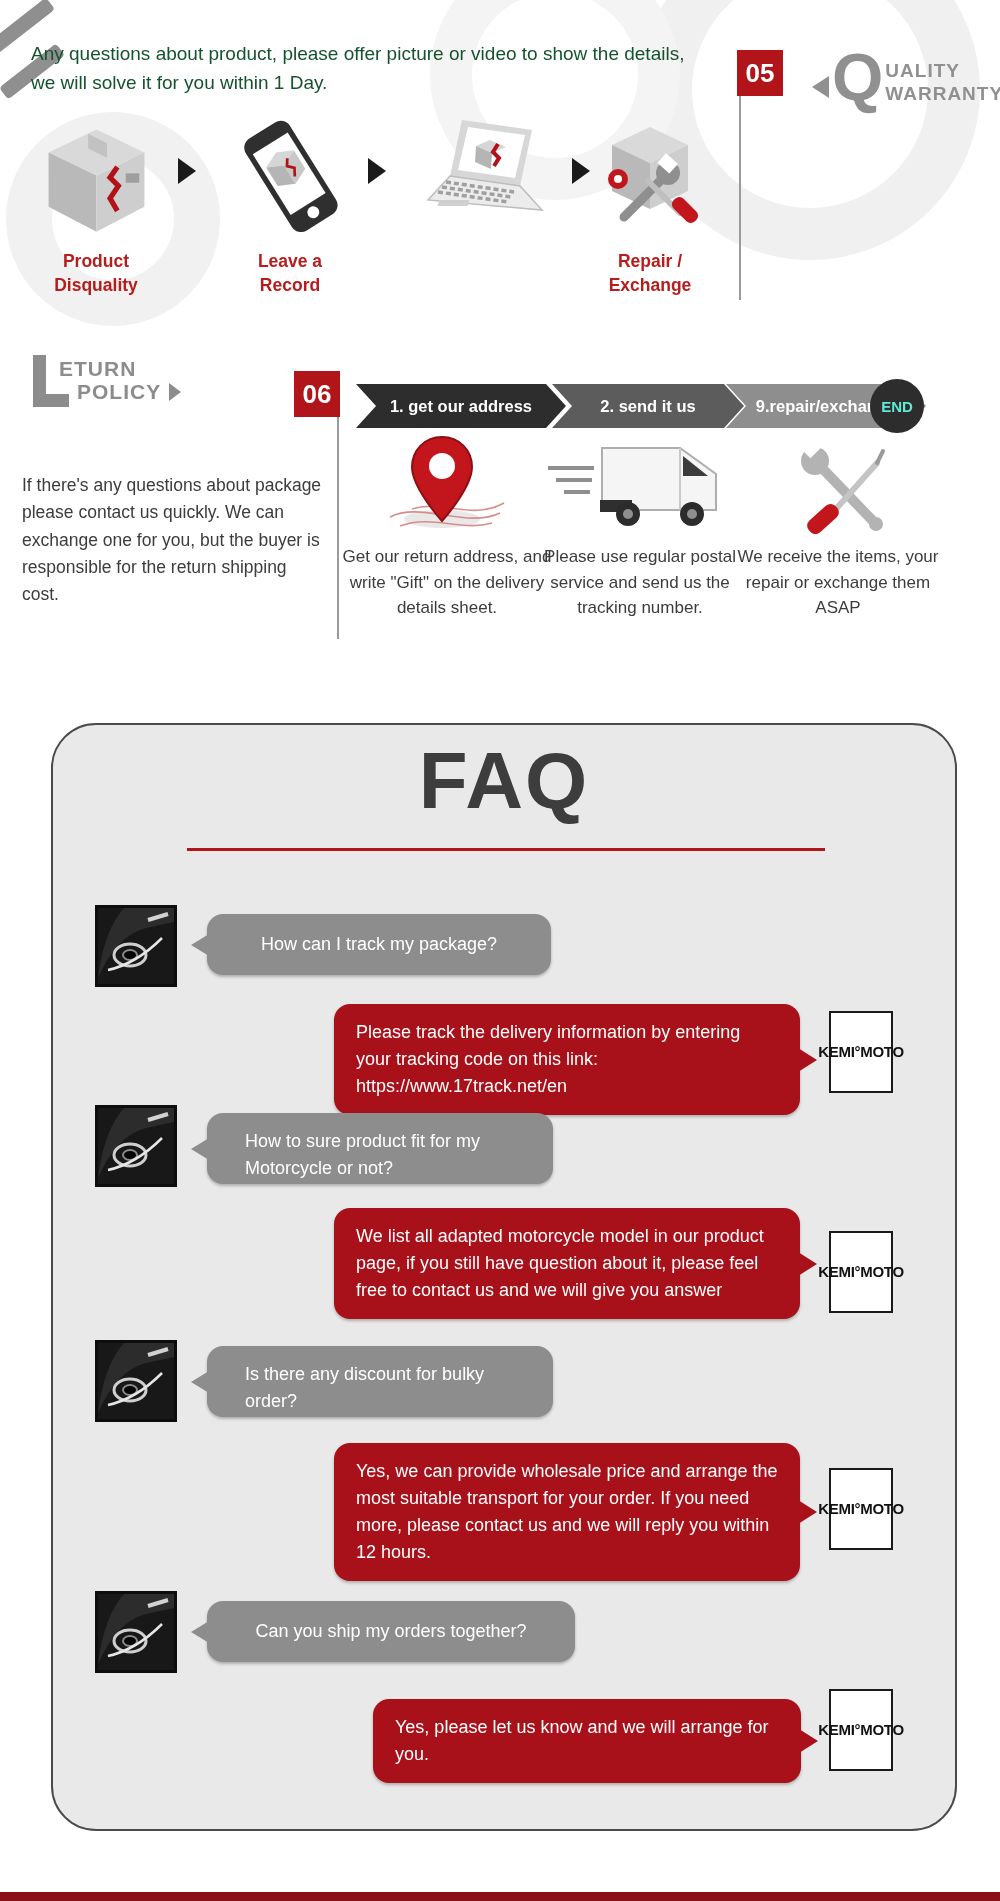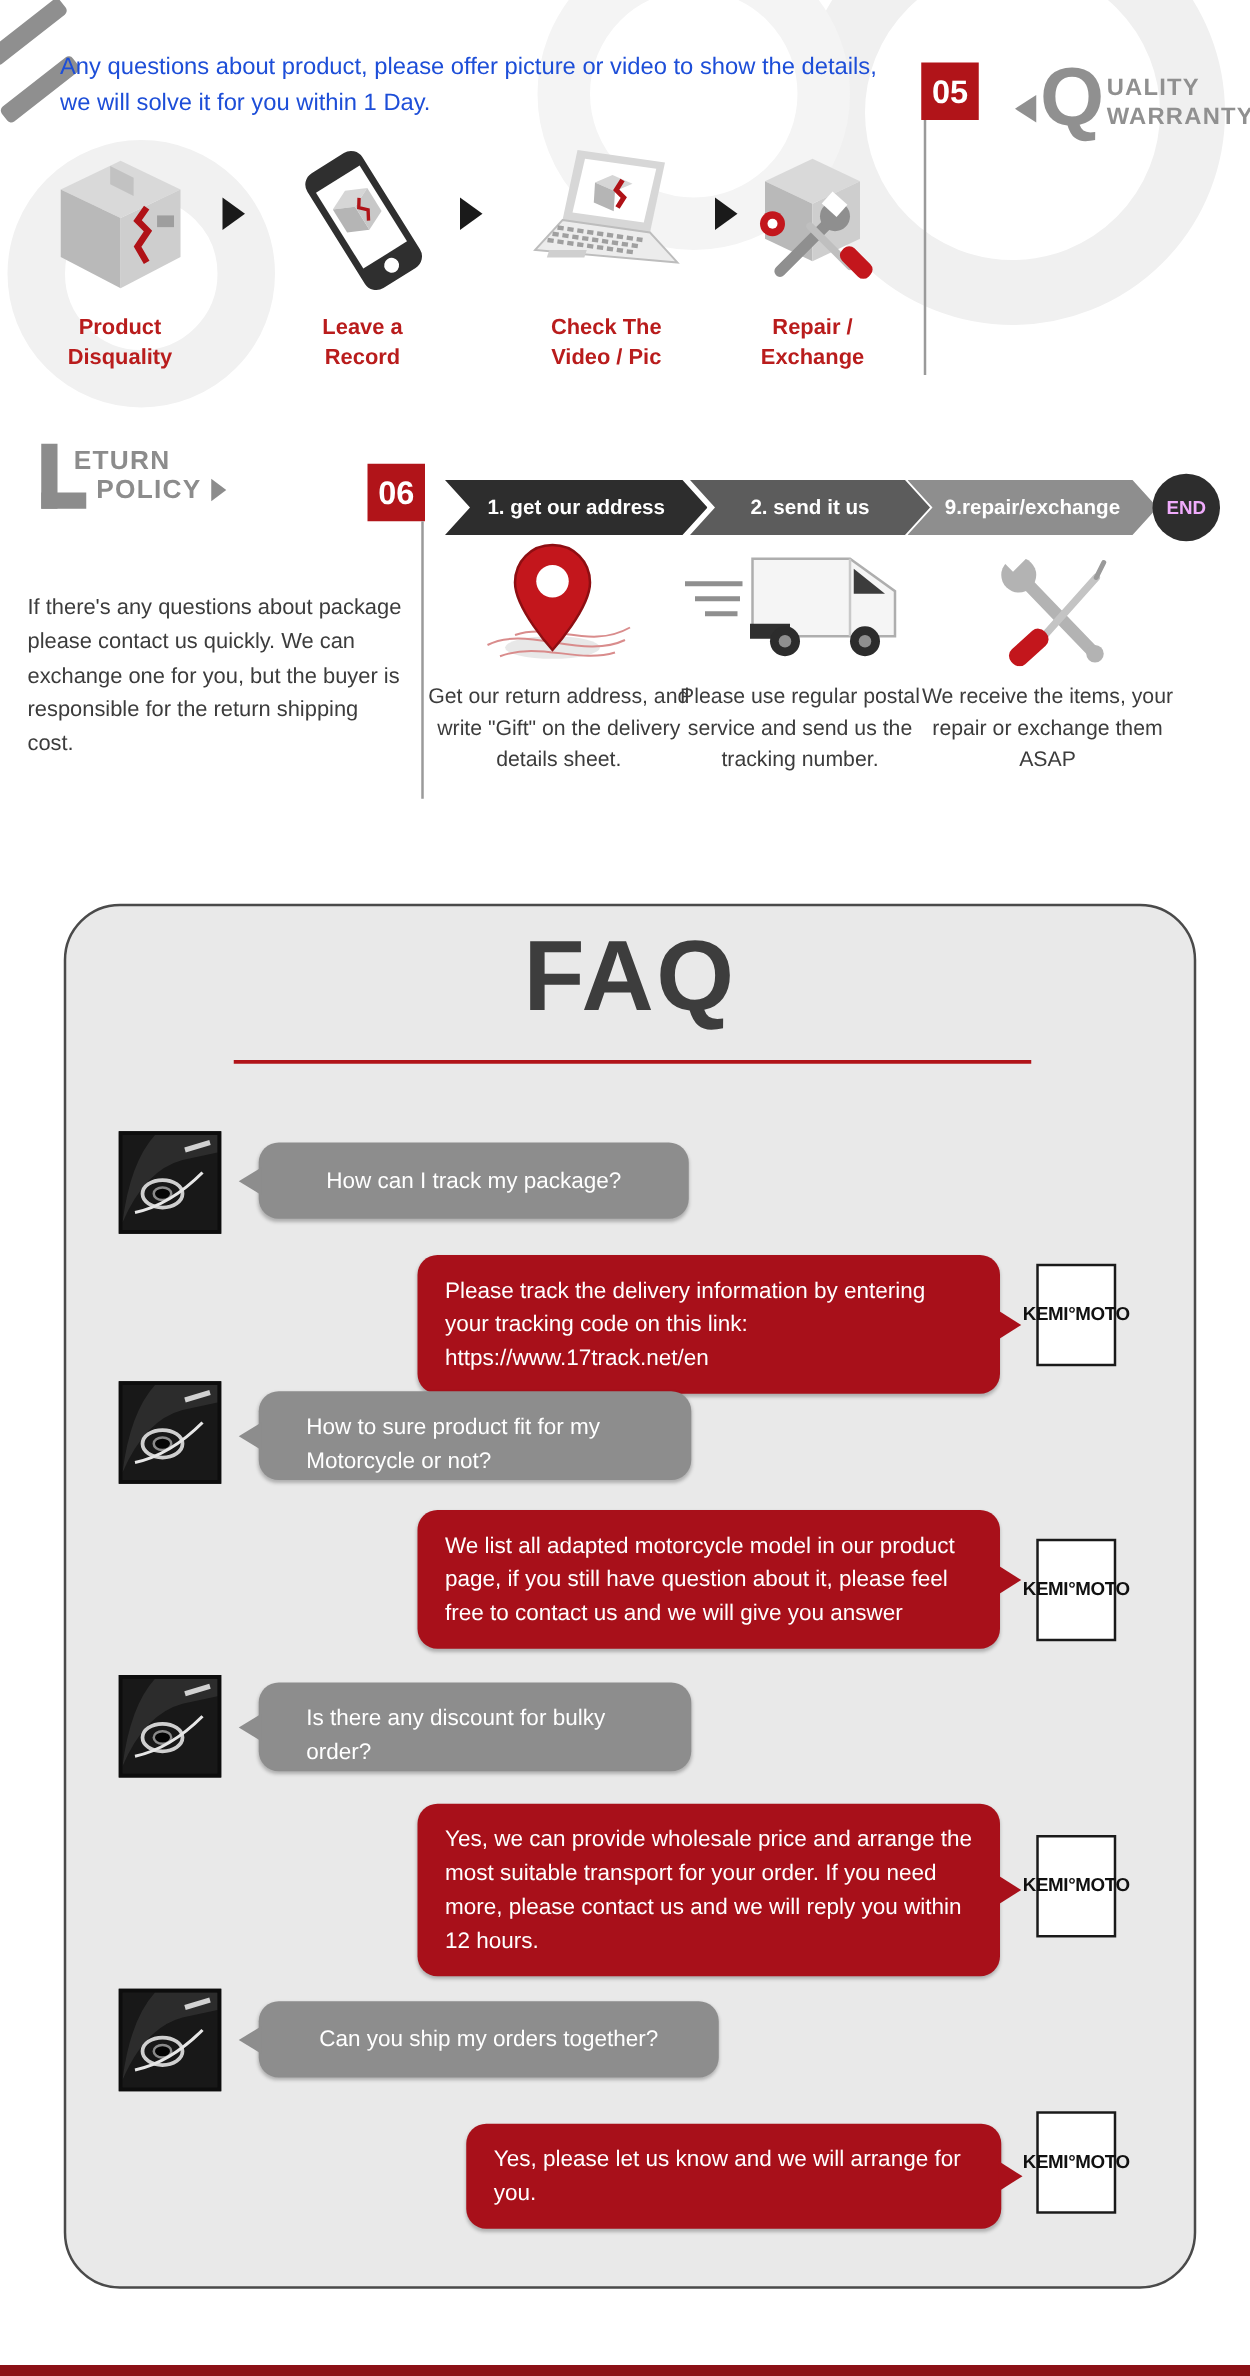--- a/index.html
+++ b/index.html
@@ -3,21 +3,21 @@
 <meta charset="utf-8">
 <style>
   html,body{margin:0;padding:0;background:#fff;}
   #page{position:relative;width:1000px;height:1901px;background:#fff;overflow:hidden;
         font-family:"Liberation Sans","DejaVu Sans",sans-serif;color:#3f3f3f;}
   .abs{position:absolute;}
   
   .ring{border-radius:50%;box-sizing:border-box;}
   .slash{background:#8f8f8f;border-radius:4px;}
   
-  .intro{left:48px;top:40px;width:672px;font-size:19px;line-height:1.5;color:#1d4ed8;}
+  .intro{left:31px;top:40px;width:672px;font-size:19px;line-height:1.5;color:#14532d;}
   .flag{width:46px;height:46px;background:#b11419;color:#fff;font-weight:bold;font-size:26px;
         display:flex;align-items:center;justify-content:center;}
   .flag-pole{width:2px;background:#9a9a9a;}
   .qw-logo{left:812px;top:46px;display:flex;align-items:flex-start;color:#909090;}
   .qw-tri{width:0;height:0;border-top:11px solid transparent;border-bottom:11px solid transparent;
           border-right:17px solid #909090;margin-top:30px;margin-right:3px;}
   .qw-q{font-size:66px;font-weight:bold;line-height:.9;margin-top:2px;}
   .qw-lines{margin-top:14px;margin-left:2px;font-weight:bold;font-size:19px;letter-spacing:1px;line-height:1.2;}
   .step{top:108px;width:170px;text-align:center;}
   .step .icon-wrap{height:142px;display:flex;align-items:center;justify-content:center;}
@@ -28,21 +28,21 @@
   .rp-logo{left:33px;top:355px;width:200px;height:60px;color:#8c8c8c;}
   .rp-l-v{left:0;top:0;width:13px;height:52px;background:#8c8c8c;}
   .rp-l-h{left:0;top:39px;width:36px;height:13px;background:#8c8c8c;}
   .rp-t1{left:26px;top:2px;font-size:21px;font-weight:bold;letter-spacing:1px;}
   .rp-t2{left:44px;top:25px;font-size:21px;font-weight:bold;letter-spacing:1px;display:flex;align-items:center;}
   .rp-tri{width:0;height:0;border-top:9px solid transparent;border-bottom:9px solid transparent;
           border-left:12px solid #8c8c8c;margin-left:8px;}
   .chev{top:384px;height:44px;display:flex;align-items:center;justify-content:center;
         color:#fff;font-size:16.5px;font-weight:bold;
         clip-path:polygon(0 0,calc(100% - 20px) 0,100% 50%,calc(100% - 20px) 100%,0 100%,20px 50%);}
-  .flow-end{left:922px;top:379px;width:54px;height:54px;border-radius:50%;background:#2d2d2d;color:#f0abfc;
+  .flow-end{left:870px;top:379px;width:54px;height:54px;border-radius:50%;background:#2d2d2d;color:#5eead4;
             font-size:15px;font-weight:bold;display:flex;align-items:center;justify-content:center;}
   .rp-par{left:22px;top:472px;width:302px;font-size:17.5px;line-height:1.56;color:#3c3c3c;}
   .rcol{top:430px;width:210px;text-align:center;}
   .rcol .icon-wrap{height:108px;display:flex;align-items:flex-end;justify-content:center;}
   .rcol .cap{margin-top:6px;font-size:17px;line-height:1.5;color:#3c3c3c;}
   
   .faq-box{left:51px;top:723px;width:906px;height:1108px;background:#e9e9e9;
            border:2.5px solid #4a4a4a;border-radius:45px;box-sizing:border-box;}
   .faq-title{left:0;top:10px;width:100%;text-align:center;font-size:80px;font-weight:800;
              color:#3d3d3d;letter-spacing:2px;}
@@ -134,24 +134,20 @@
         <polygon points="52,8 122,18 110,74 40,64" fill="#d7d7d7"></polygon>
         <polygon points="58,15 115,23 105,66 48,58" fill="#ffffff"></polygon>
         <polygon points="80,28 96,35 82,41 66,34" fill="#d6d6d6"></polygon>
         <polygon points="66,34 82,41 81,57 65,50" fill="#b5b5b5"></polygon>
         <polyline points="88,32 83,40 89,46 84,54" stroke="#b01217" stroke-width="4" fill="none"></polyline>
         <polygon points="40,64 110,74 132,98 18,88" fill="#ececec" stroke="#bdbdbd" stroke-width="1.5"></polygon>
         <path d="M36,70 L104,80 M32,75 L101,85 M28,80 L98,90" stroke="#9f9f9f" stroke-width="3.5" stroke-dasharray="5 3" fill="none"></path>
         <rect x="58" y="88" width="30" height="6" fill="#cfcfcf" transform="skewX(-18)"></rect>
       </svg></span>
       </div>
-    <div class="lbl">
-        <div>Check The</div>
-      <div>Video / Pic</div>
-      </div>
   </div>
   <div class="abs step-arrow" style="left:572px;"></div>
 
   <div class="abs step" style="left:565px;">
     <div class="icon-wrap">
         <span>
       <svg width="120" height="120" viewBox="0 0 120 120">
         <polygon points="60,10 98,28 60,46 22,28" fill="#d9d9d9"></polygon>
         <polygon points="22,28 60,46 60,92 22,74" fill="#b9b9b9"></polygon>
         <polygon points="98,28 60,46 60,92 98,74" fill="#cecece"></polygon>

